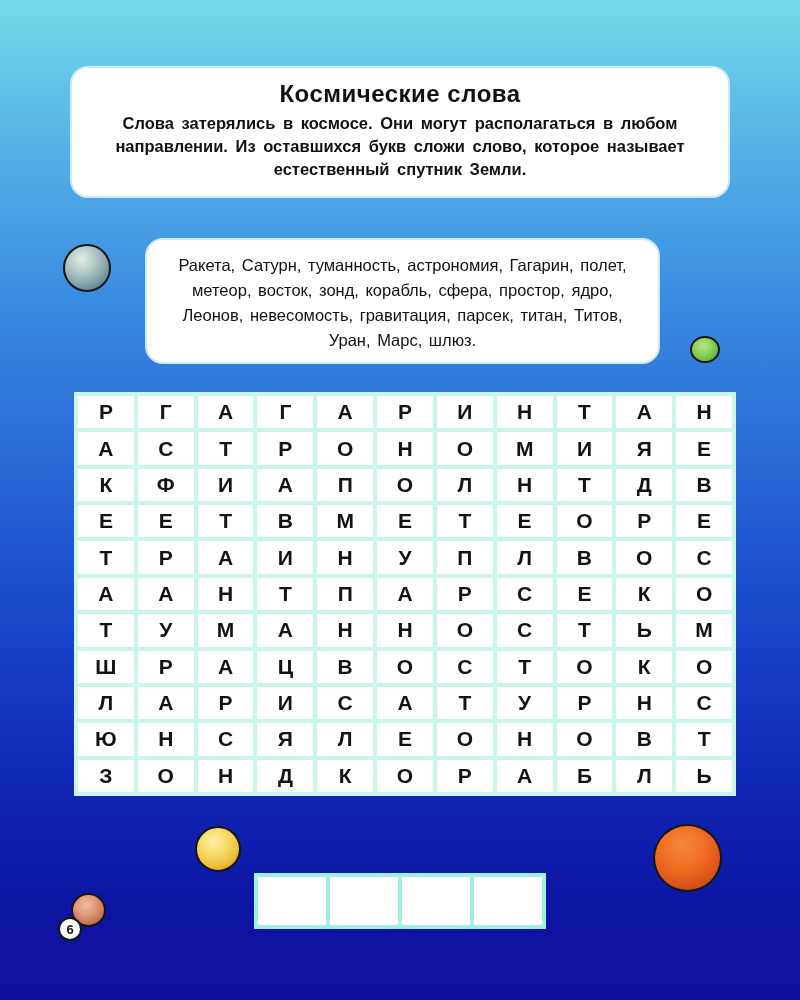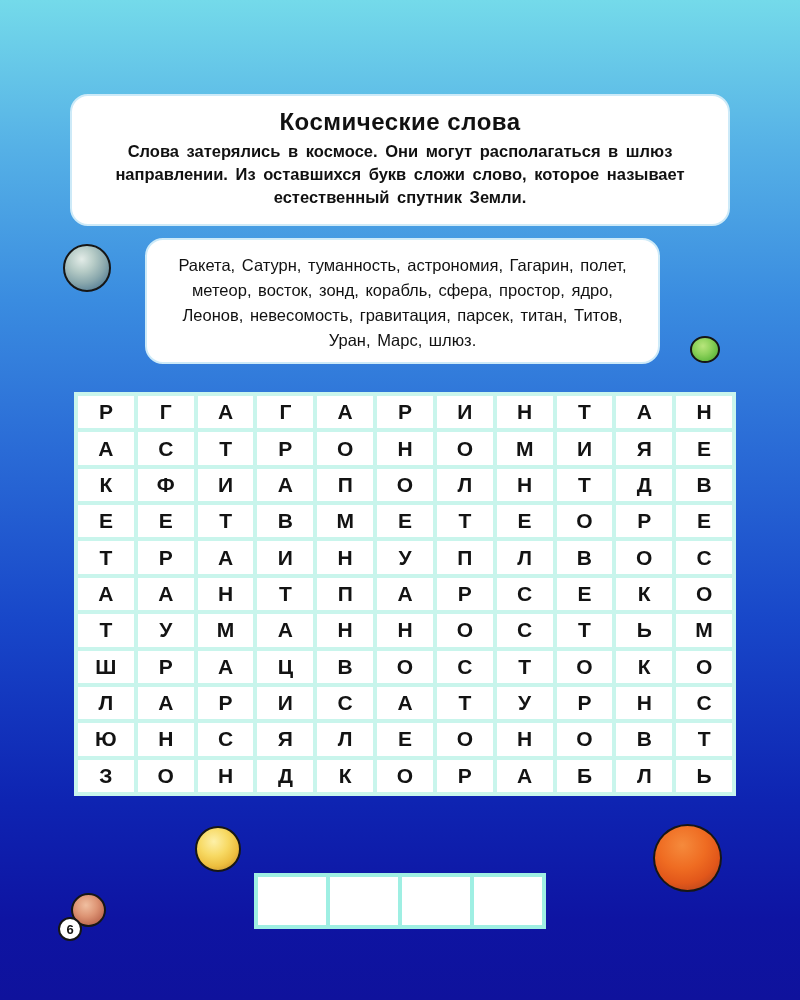--- a/index.html
+++ b/index.html
@@ -7,21 +7,21 @@
     width:800px;height:1000px;position:relative;overflow:hidden;
     font-family:"Liberation Sans", sans-serif;
     background:linear-gradient(180deg,
       #74DAEA 0%, #55B0E6 15%, #3A8CE0 30%, #2A6BD6 45%,
       #1847C9 62%, #0E24B2 80%, #0E14A2 92%, #0F129C 100%);
   }
   .card{
     position:absolute;background:#ffffff;border-radius:18px;
     border:2px solid #cdeaf8;box-sizing:border-box;
   }
-  .header-card{left:70px;top:66px;width:660px;height:132px;text-align:center;margin-top:28px;}
+  .header-card{left:70px;top:66px;width:660px;height:132px;text-align:center;}
   .title{
     margin:12px 0 4px 0;font-size:24px;font-weight:bold;color:#111;
     letter-spacing:0.5px;
   }
   .instructions{
     margin:4px auto 0 auto;width:614px;font-size:16.5px;line-height:23px;
     font-weight:bold;color:#111;text-align:center;word-spacing:3px;
   }
   .words-card{left:145px;top:238px;width:515px;height:126px;text-align:center;}
   .word-list{
@@ -70,21 +70,21 @@
     background:#ffffff;border:2px solid #161616;border-radius:50%;
     box-sizing:border-box;display:flex;align-items:center;justify-content:center;
     font-size:13px;font-weight:bold;color:#111;z-index:5;
   }
 </style>
 </head>
 <body>
 
 <div class="card header-card">
   <div class="title">Космические слова</div>
-  <div class="instructions">Слова затерялись в космосе. Они могут располагаться в шлюз направлении. Из оставшихся букв сложи слово, которое называет естественный спутник Земли.</div>
+  <div class="instructions">Слова затерялись в космосе. Они могут располагаться в любом направлении. Из оставшихся букв сложи слово, которое называет естественный спутник Земли.</div>
 </div>
 
 <div class="card words-card">
   <div class="word-list">Ракета, Сатурн, туманность, астрономия, Гагарин, полет, метеор, восток, зонд, корабль, сфера, простор, ядро, Леонов, невесомость, гравитация, парсек, титан, Титов, Уран, Марс, шлюз.</div>
 </div>
 
 <div class="letter-grid">
     <div class="cell">Р</div>
     <div class="cell">Г</div>
     <div class="cell">А</div>

